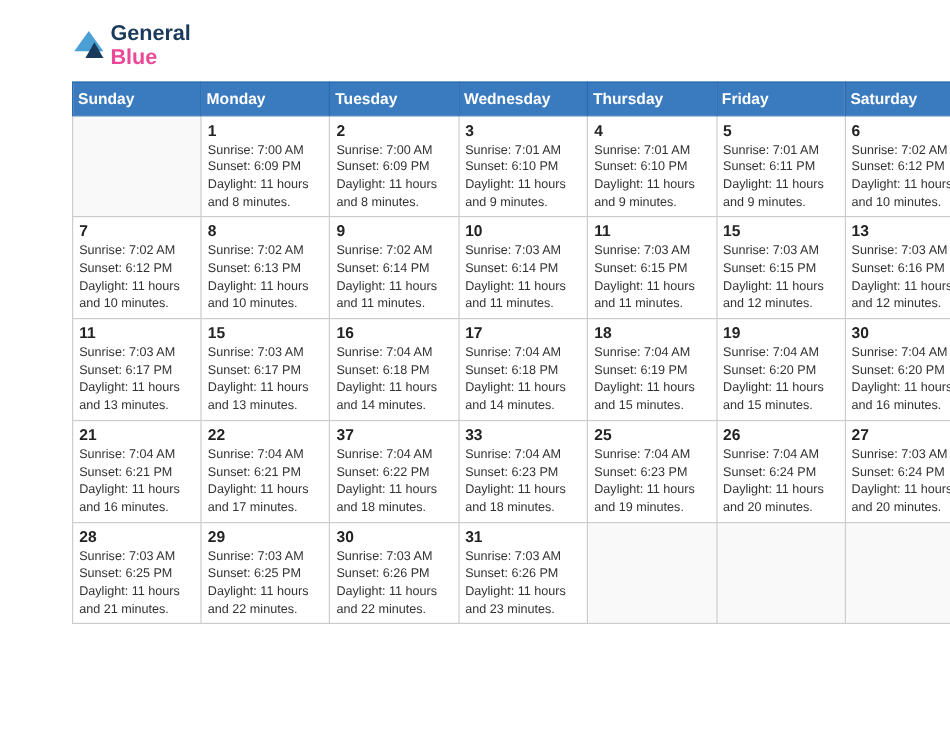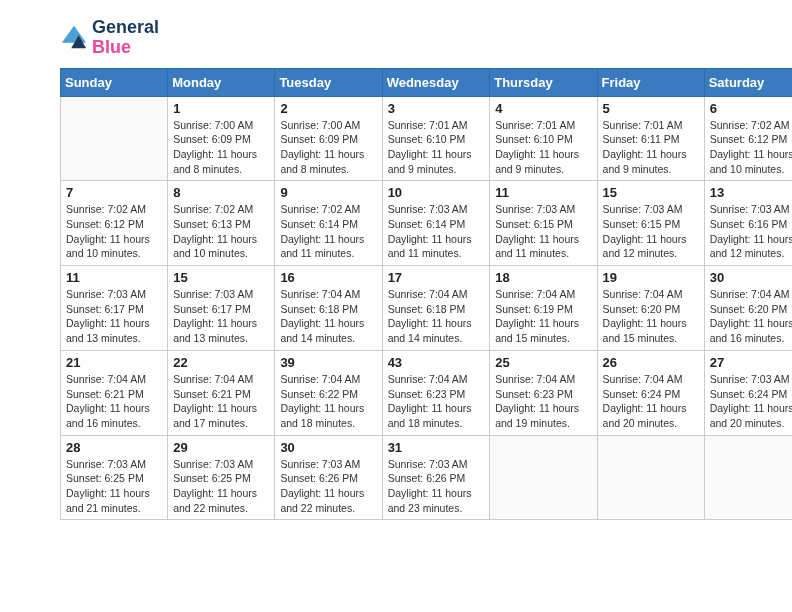--- a/index.html
+++ b/index.html
@@ -285,28 +285,28 @@
 and 16 minutes.</div>
           </td>
           <td>
             <span class="day-num">22</span>
             <div class="day-info" style="white-space: pre-line;">Sunrise: 7:04 AM
 Sunset: 6:21 PM
 Daylight: 11 hours
 and 17 minutes.</div>
           </td>
           <td>
-            <span class="day-num">39</span>
+            <span class="day-num">37</span>
             <div class="day-info" style="white-space: pre-line;">Sunrise: 7:04 AM
 Sunset: 6:22 PM
 Daylight: 11 hours
 and 18 minutes.</div>
           </td>
           <td>
-            <span class="day-num">43</span>
+            <span class="day-num">33</span>
             <div class="day-info" style="white-space: pre-line;">Sunrise: 7:04 AM
 Sunset: 6:23 PM
 Daylight: 11 hours
 and 18 minutes.</div>
           </td>
           <td>
             <span class="day-num">25</span>
             <div class="day-info" style="white-space: pre-line;">Sunrise: 7:04 AM
 Sunset: 6:23 PM
 Daylight: 11 hours

